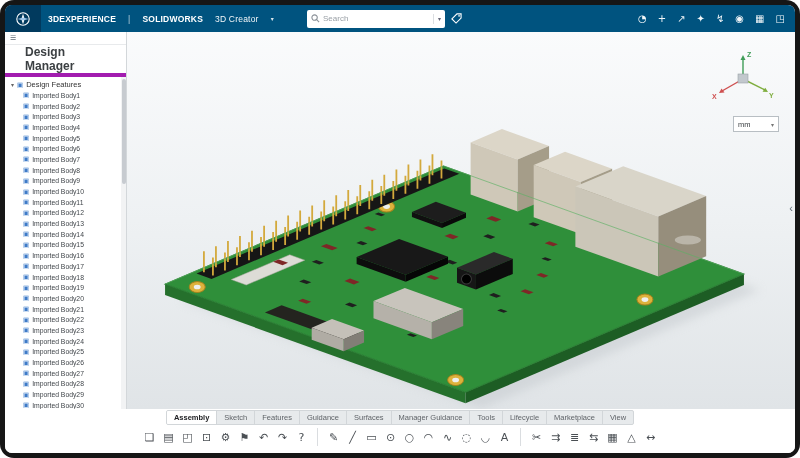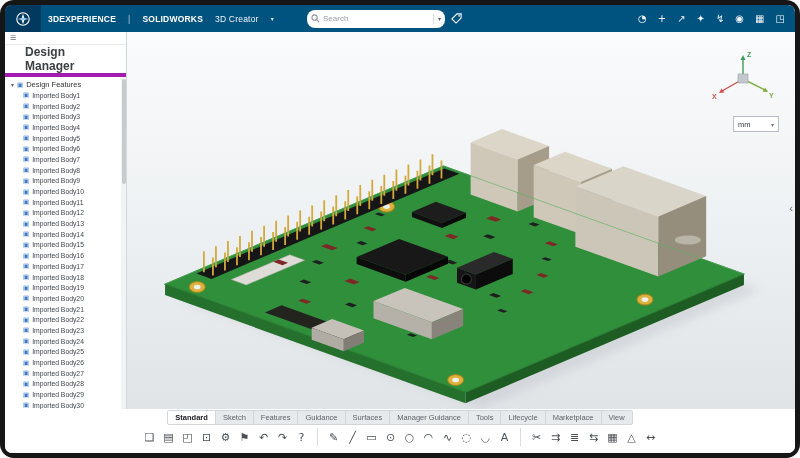--- a/index.html
+++ b/index.html
@@ -7,21 +7,21 @@
 .frame{position:relative;width:800px;height:458px;background:#161616;border-radius:14px;padding:5px}
 .app{width:100%;height:100%;background:#fff;border-radius:7px;overflow:hidden;display:flex;flex-direction:column}
 .topbar{flex:0 0 27px;background:var(--topbar-bg,#00537f);display:flex;align-items:center;position:relative;color:#fff}
 .logo{width:36px;height:27px;background:#013a5e;display:flex;align-items:center;justify-content:center;cursor:pointer}
 .brand{display:flex;align-items:center;gap:12px;margin-left:7px;font-size:8.5px;letter-spacing:.2px;white-space:nowrap}
 .b1,.b2{font-weight:bold}
 .bsep{opacity:.7}
 .b3{opacity:.95}
 .bcaret{font-size:6px;opacity:.85}
 .searchwrap{position:absolute;left:50%;top:4.5px;transform:translateX(-60%);display:flex;align-items:center;gap:6px}
-.search{width:138px;height:18px;background:#fff;border-radius:8px;display:flex;align-items:center;padding:0 4px;gap:3px}
+.search{width:138px;height:18px;background:#fff;border-radius:2px;display:flex;align-items:center;padding:0 4px;gap:3px}
 .search input{flex:1;border:none;outline:none;font-size:8px;color:#333;min-width:0;font-family:inherit;background:transparent}
 .search input::placeholder{color:#9aa0a6}
 .scaret{color:#667;font-size:6px;border-left:1px solid #dcdfe2;padding-left:4px;line-height:10px}
 .topicons{position:absolute;right:10px;top:0;height:100%;display:flex;align-items:center;gap:11px}
 .top-icon{font-size:10px;opacity:.95;line-height:1;font-family:"DejaVu Sans",sans-serif;cursor:pointer}
 .content{flex:1;display:flex;min-height:0}
 .sidebar{flex:0 0 122px;border-right:1px solid #d3d7da;display:flex;flex-direction:column;background:#fff}
 .side-top{flex:0 0 13px;border-bottom:1px solid #e8eaec;display:flex;align-items:center;padding:0 5px}
 .menu-ic{font-size:7px;color:#5f6b76;font-family:"DejaVu Sans",sans-serif;cursor:pointer}
 .side-title{flex:0 0 17px;display:flex;align-items:center;padding:0 20px;font-size:12px;font-weight:bold;color:#3c4043;border-bottom:4px solid #a21caf}
@@ -374,21 +374,21 @@
         <span>mm</span>
         <span class="ucaret">▾</span>
       </div>
 
       <span class="collapse">‹</span>
     </main>
   </div>
 
   <footer class="bottombar">
     <div class="tabs">
-          <div class="tab active">Standard</div>
+          <div class="tab active">Assembly</div>
           <div class="tab">Sketch</div>
           <div class="tab">Features</div>
           <div class="tab">Guidance</div>
           <div class="tab">Surfaces</div>
           <div class="tab">Manager Guidance</div>
           <div class="tab">Tools</div>
           <div class="tab">Lifecycle</div>
           <div class="tab">Marketplace</div>
           <div class="tab">View</div>
         </div>

